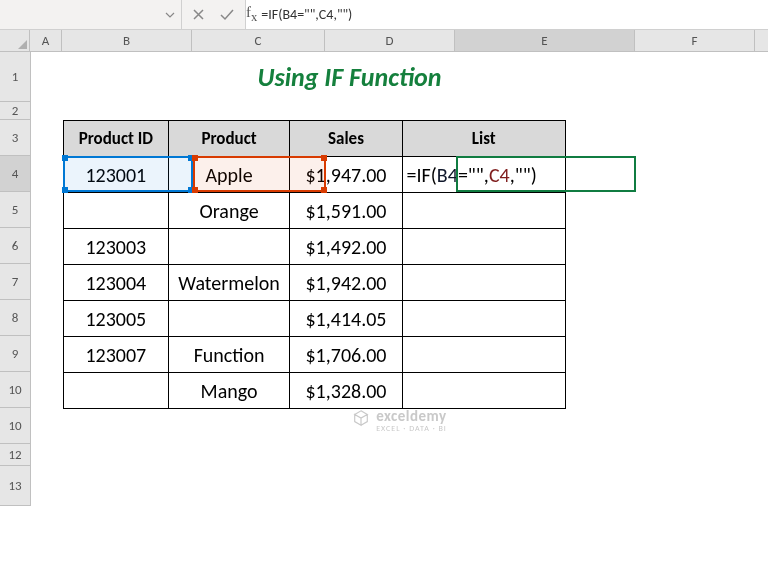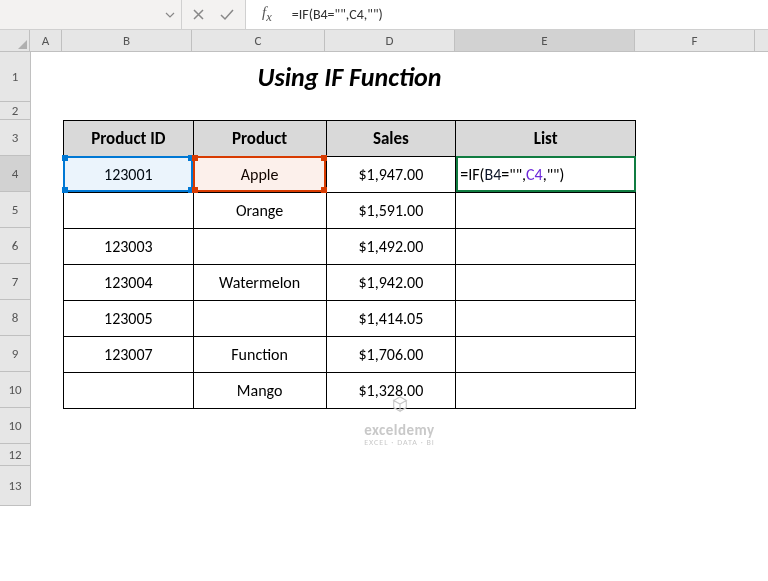--- a/index.html
+++ b/index.html
@@ -34,21 +34,21 @@
   .fb-buttons {
     display: flex;
     align-items: center;
     gap: 14px;
     padding: 0 10px;
     height: 100%;
     background: #f3f2f1;
     border-right: 1px solid #d0d0d0;
   }
   .fb-buttons span { color: #888; font-size: 15px; display: flex; }
-  .fx-label { font-style: italic; font-family: "Times New Roman", serif; color: #555; font-size: 15px; padding: 0 16px; }
+  .fx-label { font-family: "Times New Roman", serif; color: #555; font-size: 15px; padding: 0 0; }
   .formula-text { font-size: 14px; color: #333; padding-left: 4px; font-family: Calibri, Arial, sans-serif; }
   
   
   .header-row {
     display: flex;
     height: 22px;
     background: #e6e6e6;
     border-bottom: 1px solid #c0c0c0;
   }
   .corner {
@@ -118,36 +118,36 @@
   .title-row {
     height: 50px;
     display: flex;
     align-items: center;
     justify-content: center;
     width: 605px;
     font-size: 26px;
     font-weight: bold;
     font-style: italic;
     font-family: Calibri, Arial, sans-serif;
-    color: #000000;
+    color: #15803d;
     border-left: 32px solid transparent;
   }
   
   .spacer-row { height: 18px; }
   
   .data-table {
     margin-left: 32px;
     border-collapse: collapse;
-    width: 573px;
+    width: 503px;
   }
   .data-table th, .data-table td {
     border: 1px solid #000;
     height: 36px;
     text-align: center;
-    font-size: 16px;
+    font-size: 20px;
     position: relative;
   }
   .data-table th {
     background: #d9d9d9;
     font-weight: bold;
     font-size: 17px;
   }
   .th-B, .td-B { width: 130px; }
   .th-C, .td-C { width: 133px; }
   .th-D, .td-D { width: 130px; margin-left: 35px; }
@@ -178,36 +178,35 @@
   .h.bl { bottom:-3px; left:-3px; }
   .h.br { bottom:-3px; right:-3px; }
   
   .cell-formula {
     font-size: 15px;
     text-align: left !important;
     padding-left: 4px;
   }
   .cell-formula .t-black { color:#000; }
   .cell-formula .t-blue { color:#0f172a; }
-  .cell-formula .t-red { color:#6d28d9; }
+  .cell-formula .t-red { color:#7f1d1d; }
   
   .watermark {
     position: absolute;
     left: 0; right: 0;
     text-align: center;
     color: #c9c9c9;
     font-size: 15px;
     letter-spacing: 0.5px;
     font-weight: 600;
     display: flex;
     align-items: center;
     justify-content: center;
     gap: 6px;
     height: 22px;
-    flex-direction: column;
   }
   .watermark .sub { font-size: 8px; letter-spacing: 1px; display:block; font-weight:400; }
   .wm-wrap { text-align:left; line-height: 1; }
   .wm-icon svg { width: 18px; height: 18px; }
   
   .row12 { height: 22px; width: 100%; }
   .row13 { height: 40px; width: 100%; }
 </style>
 </head>
 <body>

